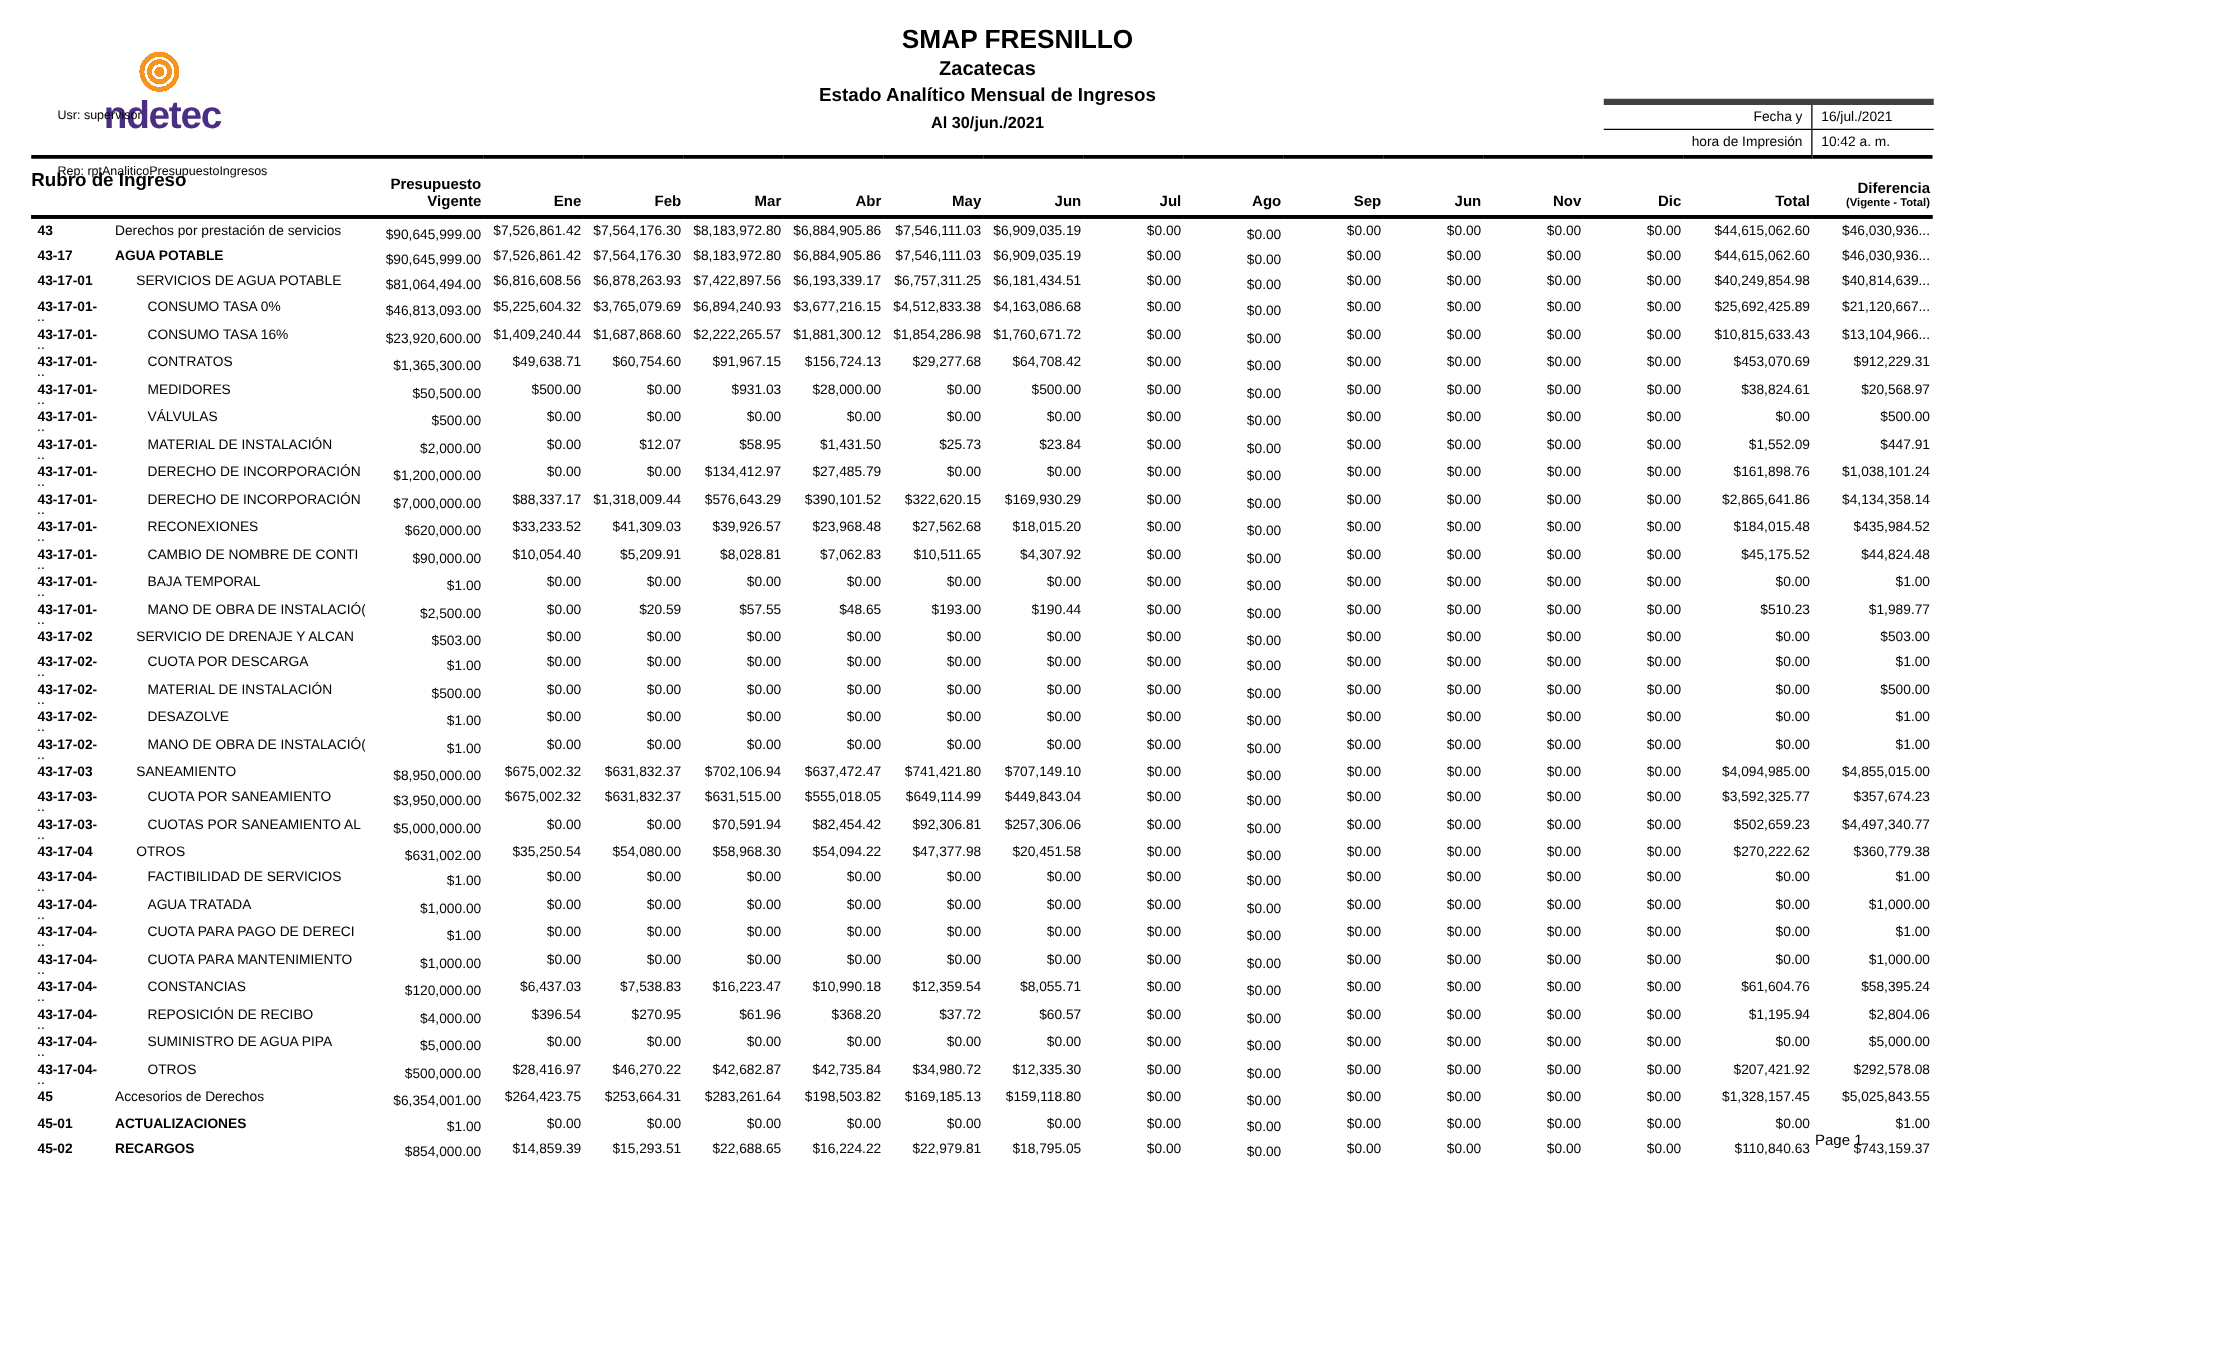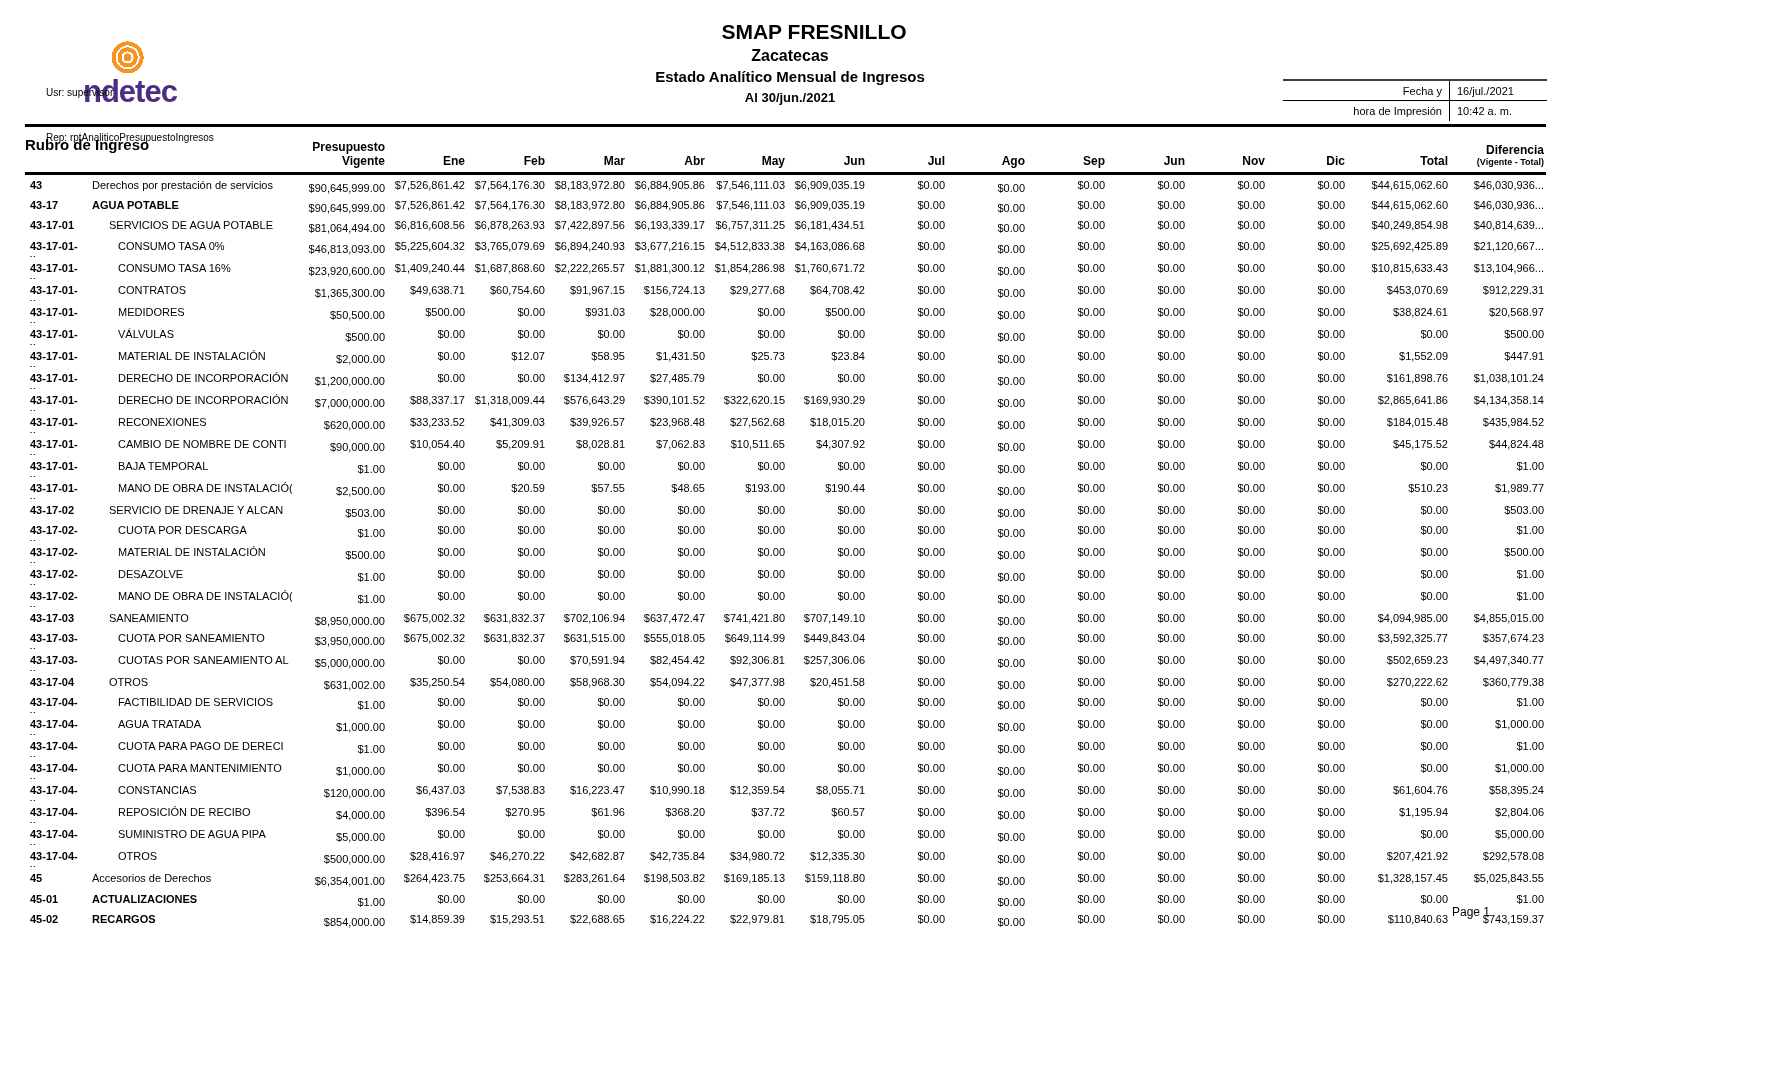--- a/index.html
+++ b/index.html
@@ -21,21 +21,21 @@
   .logo-text { font-size:31px; font-weight:bold; color:#4b2e83; letter-spacing:-1px; }
   .usr,.rep { font-size:10px; line-height:14px;margin-top:31px; }
   .usr { margin-top:4px; }
 
   .titles { position:absolute; left:0; top:20px; width:1580px; text-align:center; }
   .t1 { font-size:21px; font-weight:bold;margin-left:48px; }
   .t2 { font-size:16px; font-weight:bold; margin-top:3px; }
   .t3 { font-size:15px; font-weight:bold; margin-top:3px; }
   .t4 { font-size:13px; font-weight:bold; margin-top:5px; }
 
-  .datebox { position:absolute; top:79px; left:1283px; width:264px; font-size:11px; border-top:2px solid #404040; }
+  .datebox { position:absolute; top:79px; left:1283px; width:264px; font-size:11px; border-top:5px solid #404040; }
   .db-row { display:flex; height:20px; align-items:stretch; }
   .db-row.first { border-bottom:1px solid #000; }
   .db-label { width:166px; text-align:right; padding-right:7px; display:flex; align-items:center; justify-content:flex-end; }
   .db-value { flex:1; border-left:1px solid #000; padding-left:7px; display:flex; align-items:center; }
 
   
   .tablewrap { position:absolute; left:25px; top:124px; width:1521px; }
   table { border-collapse:collapse; width:100%; table-layout:fixed; }
   thead tr { border-top:3px solid #000; border-bottom:3px solid #000; height:48px; }
   th { font-weight:bold; vertical-align:bottom; padding:0 2px 4px 0; white-space:nowrap; }

